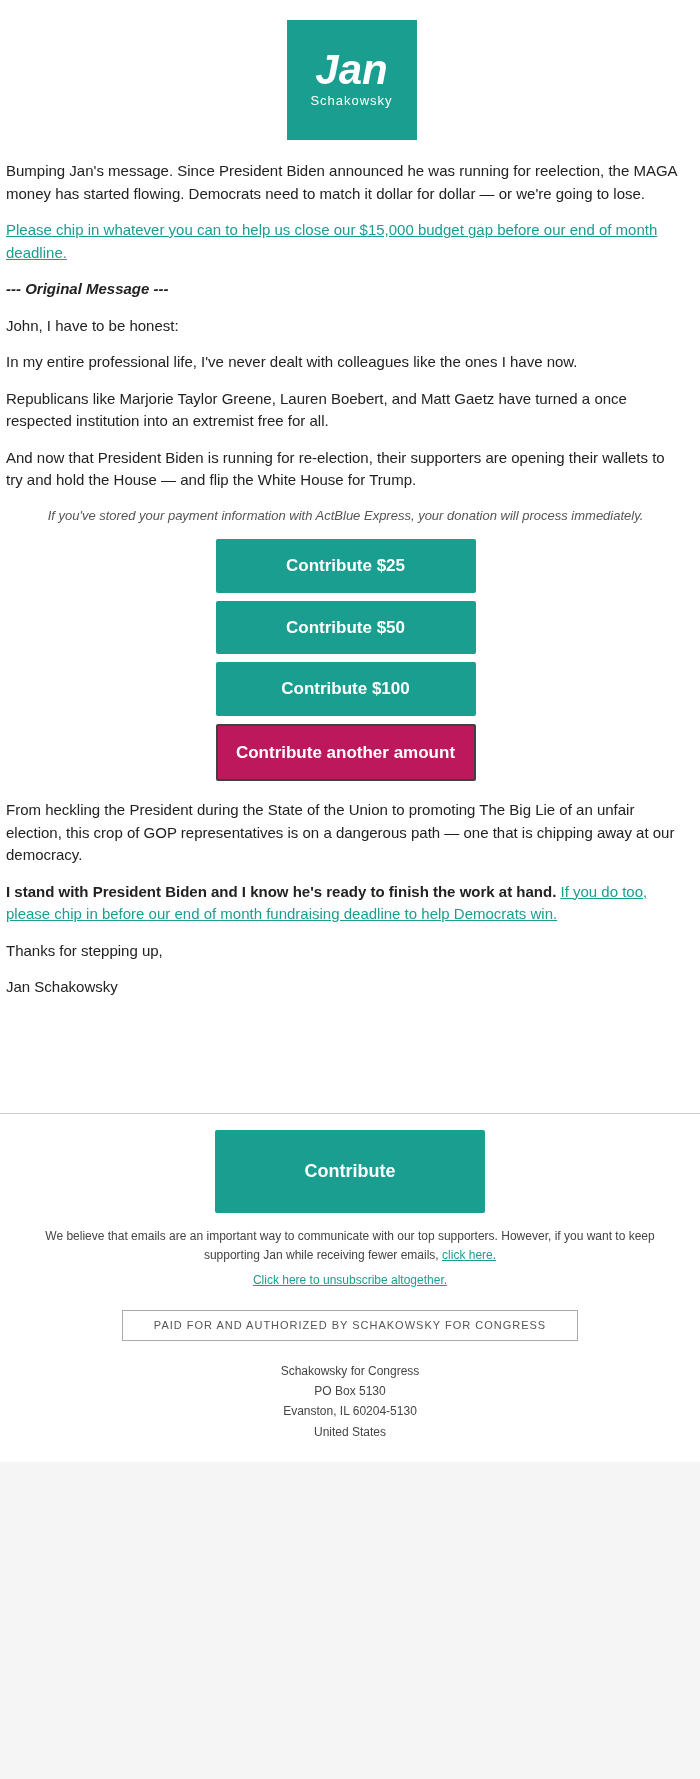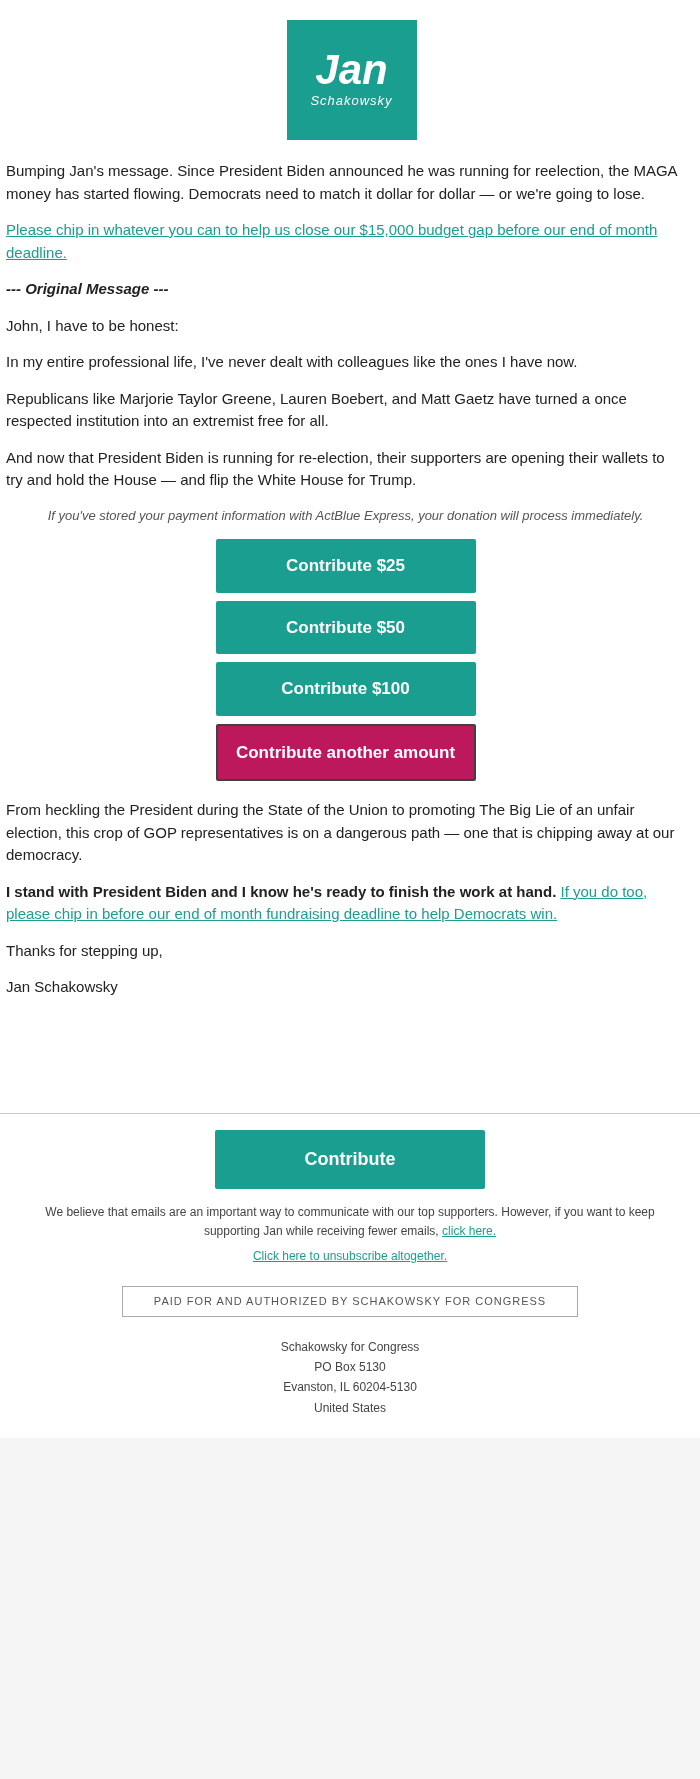--- a/index.html
+++ b/index.html
@@ -34,21 +34,20 @@
       color: #fff;
       font-size: 42px;
       font-weight: bold;
       line-height: 1;
       font-style: italic;
     }
     .logo-schakowsky {
       color: #fff;
       font-size: 13px;
       letter-spacing: 1px;
-      font-style: italic;
     }
     .content {
       padding: 10px 15px 10px 6px;
     }
     .content p {
       margin-bottom: 14px;
     }
     .link-teal {
       color: #1a9e8f;
       text-decoration: underline;
@@ -96,21 +95,21 @@
       text-align: center;
       padding: 16px 30px 10px 30px;
     }
     .footer-contribute-btn {
       display: inline-block;
       background: #1a9e8f;
       color: #fff;
       font-size: 18px;
       font-weight: bold;
       border: none;
-      padding: 16px 90px;
+      padding: 28px 90px;
       text-align: center;
       cursor: pointer;
       border-radius: 2px;
       margin-bottom: 14px;
       text-decoration: none;
     }
     .footer-text {
       font-size: 12px;
       color: #444;
       margin-bottom: 6px;

